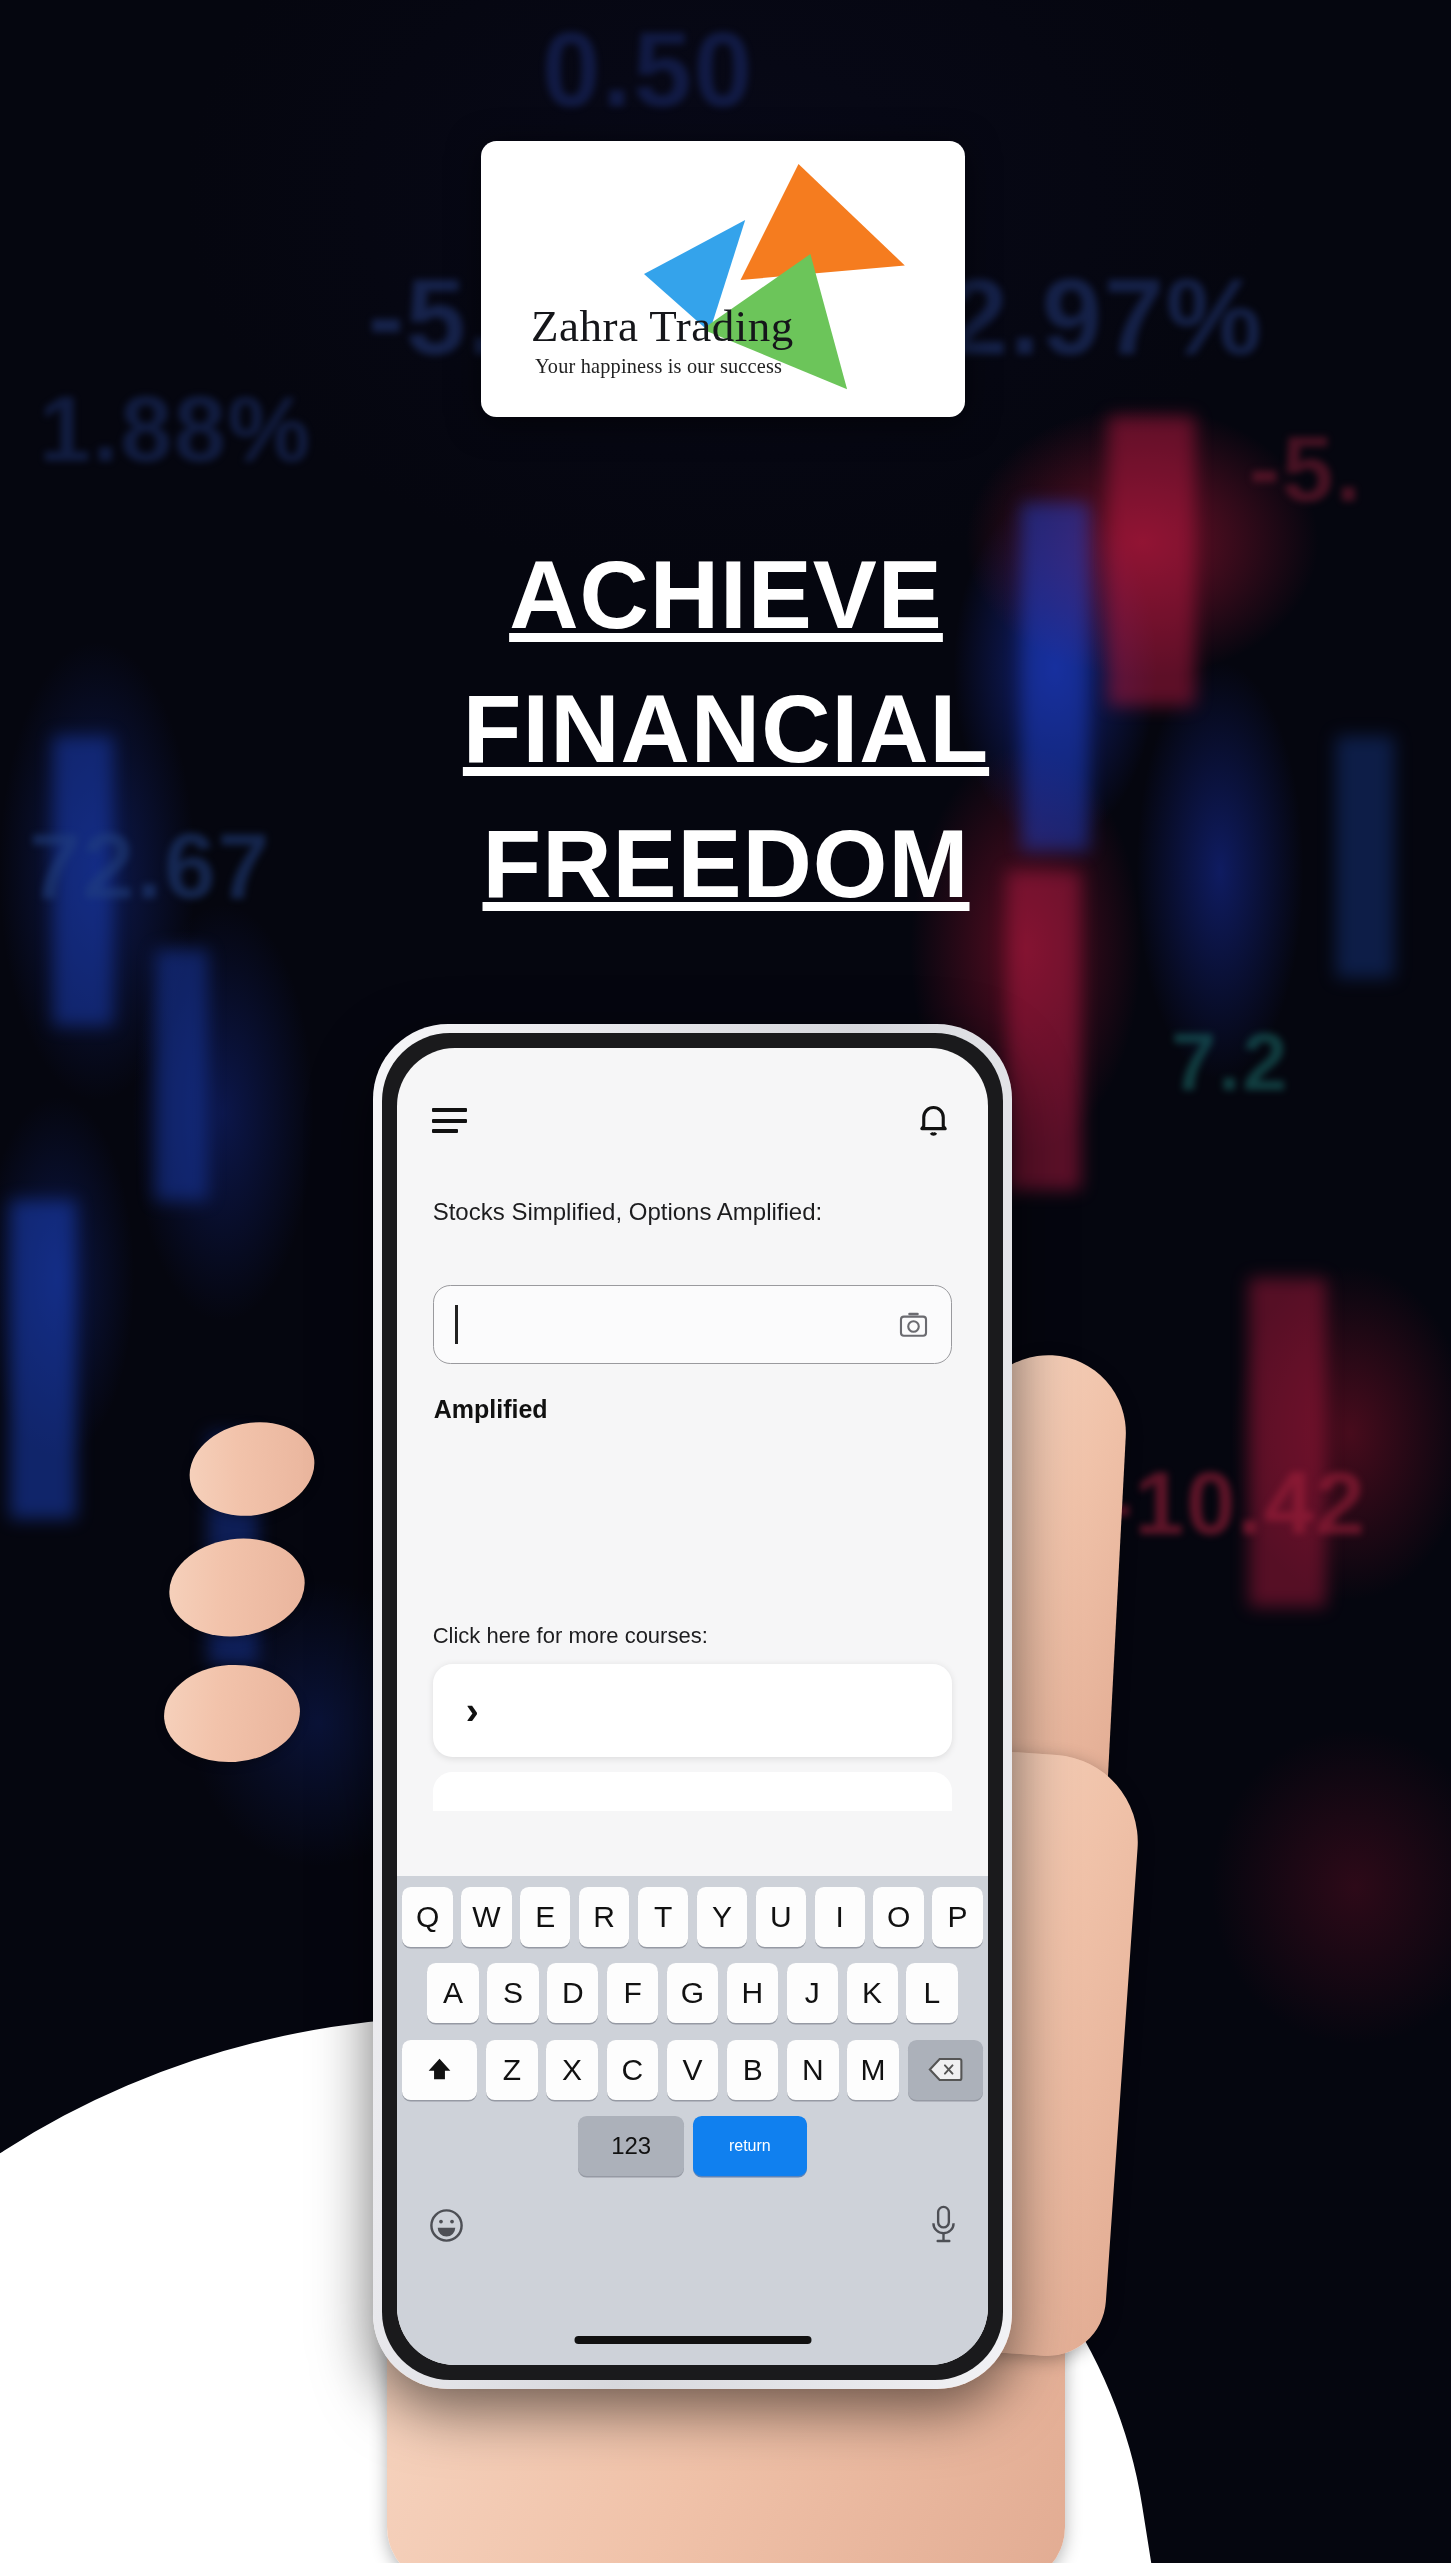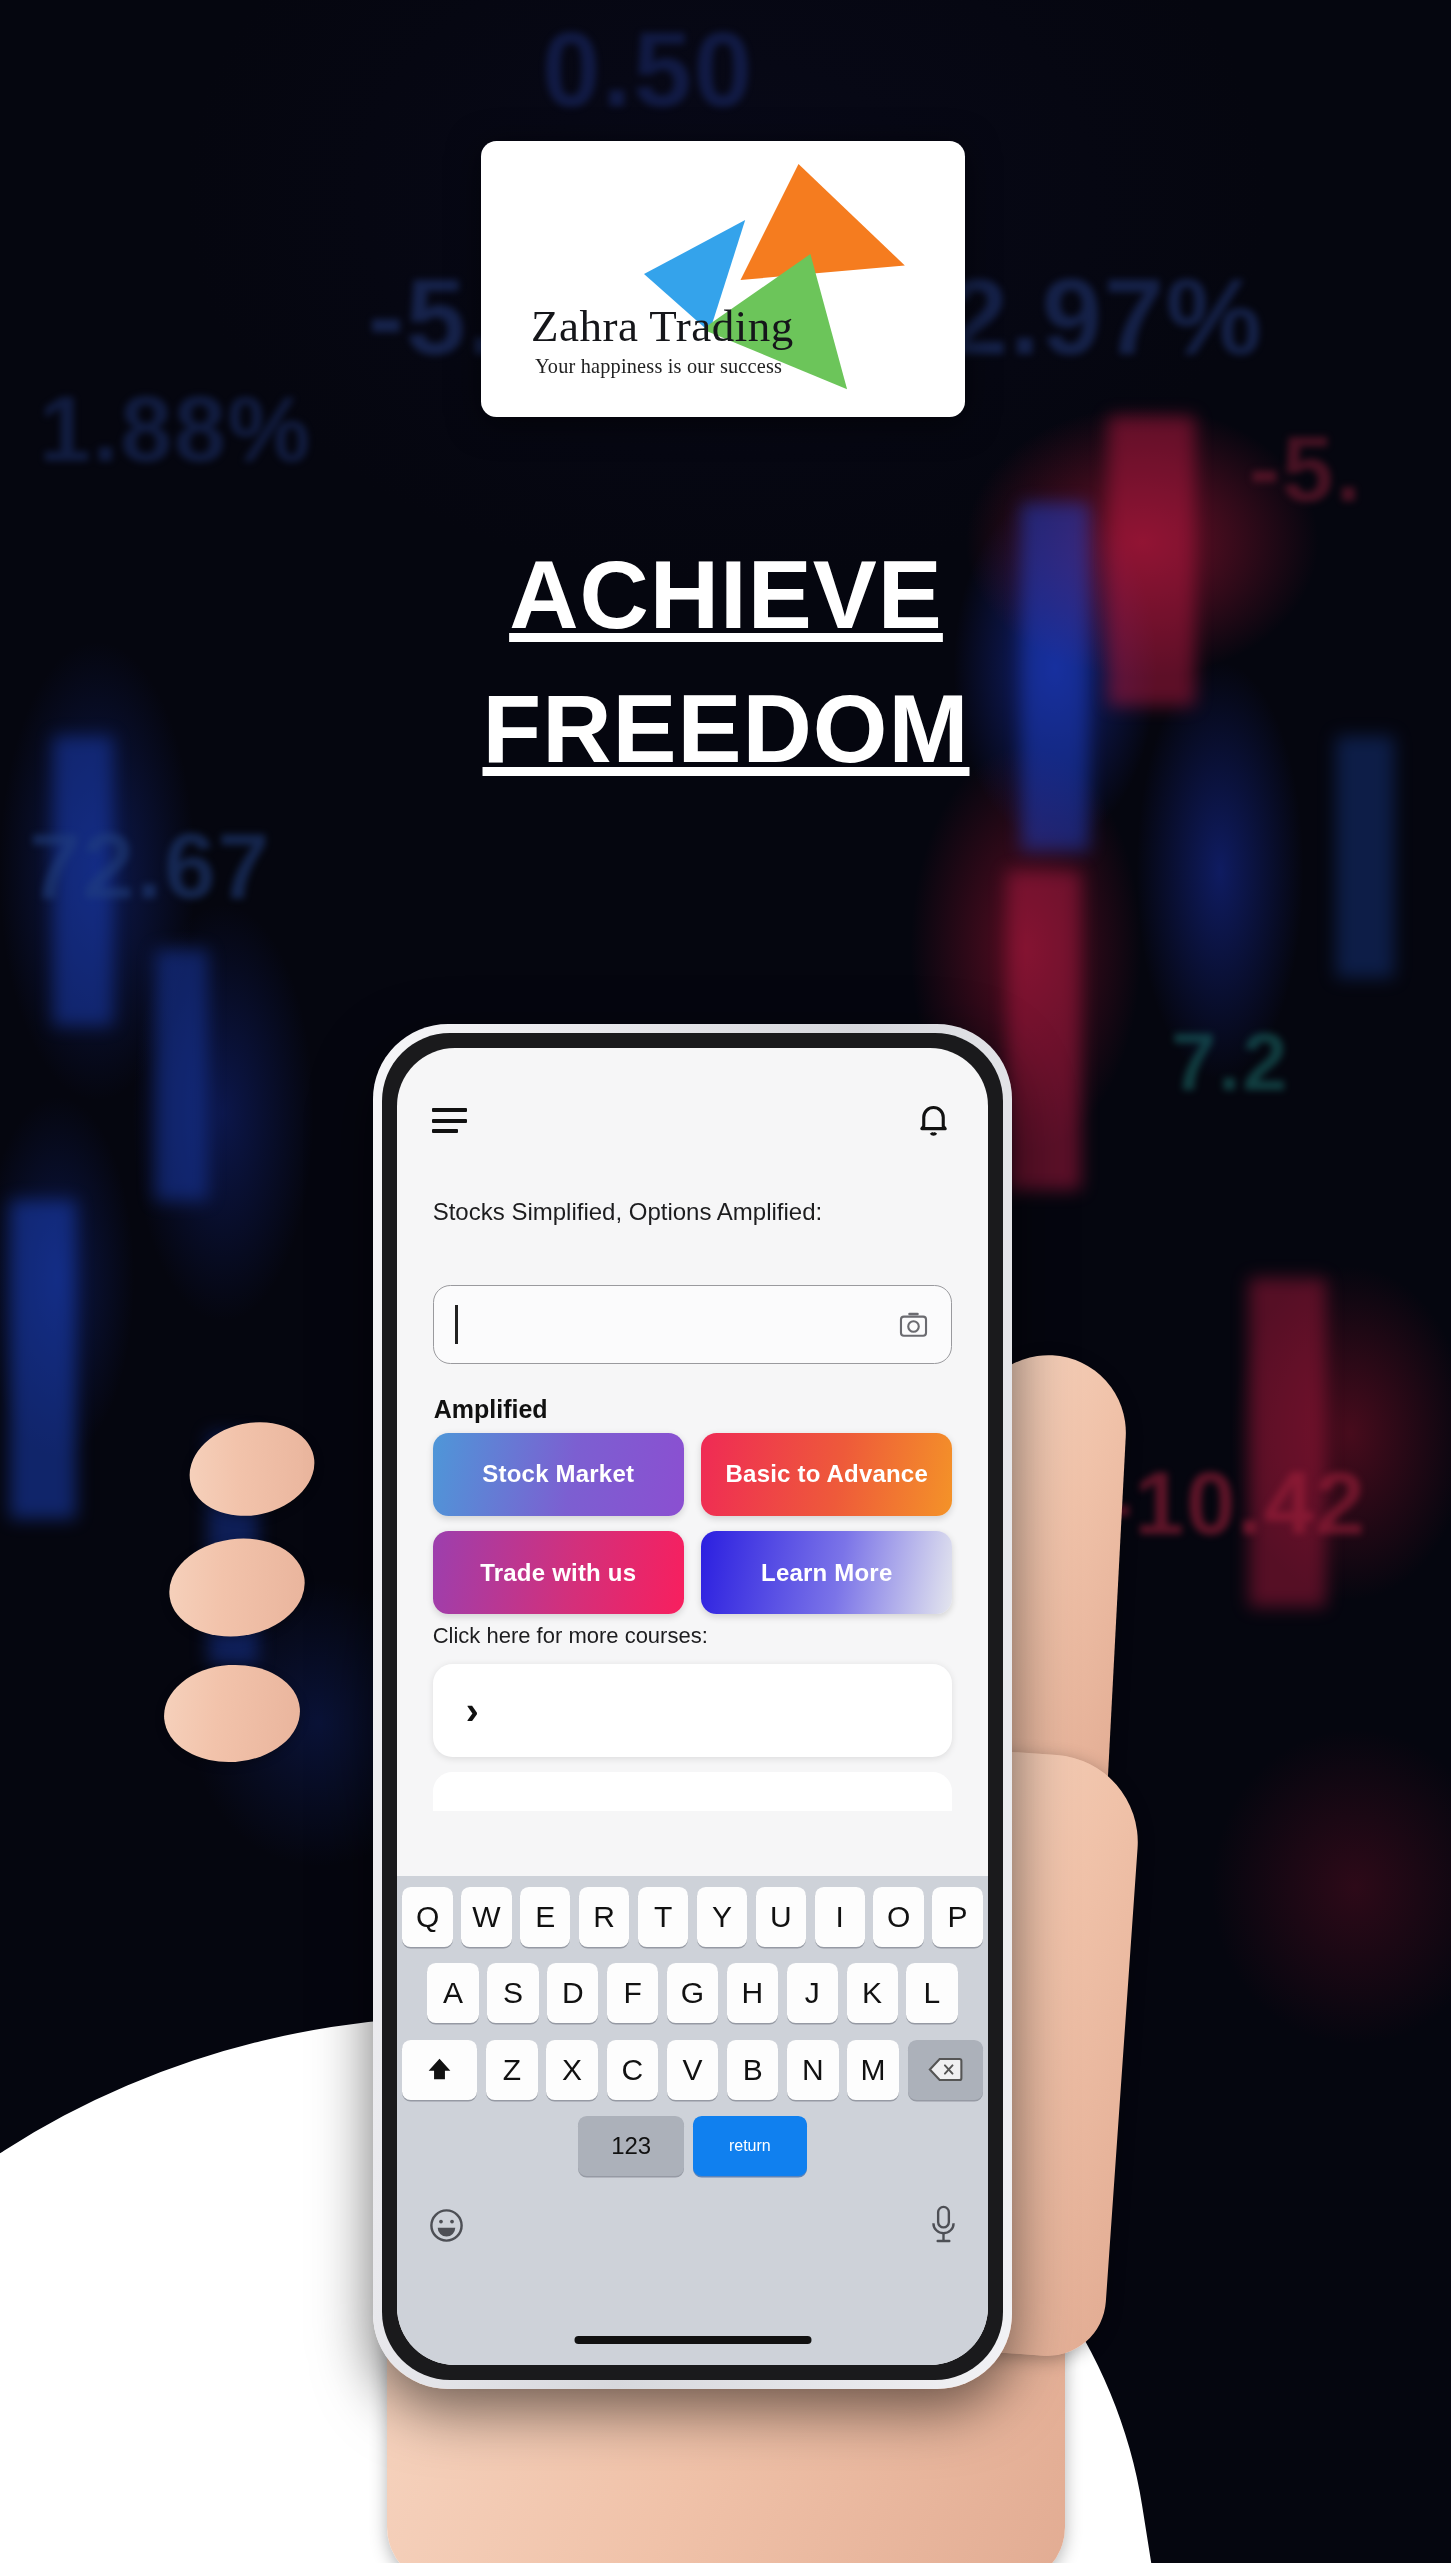--- a/index.html
+++ b/index.html
@@ -248,20 +248,21 @@
   </svg>
   <svg class="tri" style="left:221px; top:113px; width:155px; height:140px;" viewBox="0 0 160 145">
     <polygon points="112,0 150,140 0,78" fill="#6CC55A"></polygon>
   </svg>
   <div id="logo-name">Zahra Trading</div>
   <div id="logo-tag">Your happiness is our success</div>
 </div>
 
 <div id="headline">
   <span>ACHIEVE</span>
+  <span>FINANCIAL</span>
   <span>FREEDOM</span>
 </div>
 
 <div class="hand" style="left:145px; top:1384px; width:1258px; height:1191px;">
 
   <div class="finger" style="left:44px;  top:39px;  width:126px; height:92px;  transform:rotate(-12deg);"></div>
   <div class="finger" style="left:24px;  top:155px; width:136px; height:97px; transform:rotate(-8deg);"></div>
   <div class="finger" style="left:19.4px;  top:281px; width:136px; height:97px; transform:rotate(-4deg);"></div>
   <div class="finger" style="left:707px; top:416px; width:126px; height:97px; transform:rotate(3deg);"></div>
   <div class="finger" style="left:702px; top:561px; width:124px; height:95px;  transform:rotate(2deg);"></div>
@@ -296,26 +297,20 @@
         <div id="search-box">
           <div id="caret"></div>
           <svg width="33" height="29" viewBox="0 0 24 22" fill="none" stroke="#6b6b70" stroke-width="1.6">
             <rect x="2.5" y="5" width="19" height="14.5" rx="2.2"></rect>
             <circle cx="12" cy="12.5" r="4"></circle>
             <rect x="8" y="2" width="8" height="2" rx="1" fill="#6b6b70" stroke="none"></rect>
           </svg>
         </div>
 
         <div id="subjects-label">Amplified</div>
-        <div id="subject-grid">
-          <div class="subject-btn" style="background: linear-gradient(100deg, rgb(78, 151, 216) 0%, rgb(124, 95, 209) 55%, rgb(139, 79, 209) 100%);">Stock Market</div>
-          <div class="subject-btn" style="background: linear-gradient(100deg, rgb(239, 42, 85) 0%, rgb(238, 90, 58) 55%, rgb(244, 147, 40) 100%);">Basic to Advance</div>
-          <div class="subject-btn" style="background: linear-gradient(100deg, rgb(156, 63, 174) 0%, rgb(210, 48, 124) 55%, rgb(248, 31, 94) 100%);">Trade with us</div>
-          <div class="subject-btn" style="background: linear-gradient(100deg, rgb(43, 31, 224) 0%, rgb(123, 116, 232) 55%, rgb(228, 230, 238) 100%);">Learn More</div>
-        </div>
 
         <div id="more-label">Click here for more courses:</div>
         <div id="more-card">
           <span class="chev">›</span>
         </div>
         <div id="more-card2"></div>
 
         <div id="keyboard">
           <div class="krow" id="krow1">
               <div class="key">Q</div>

